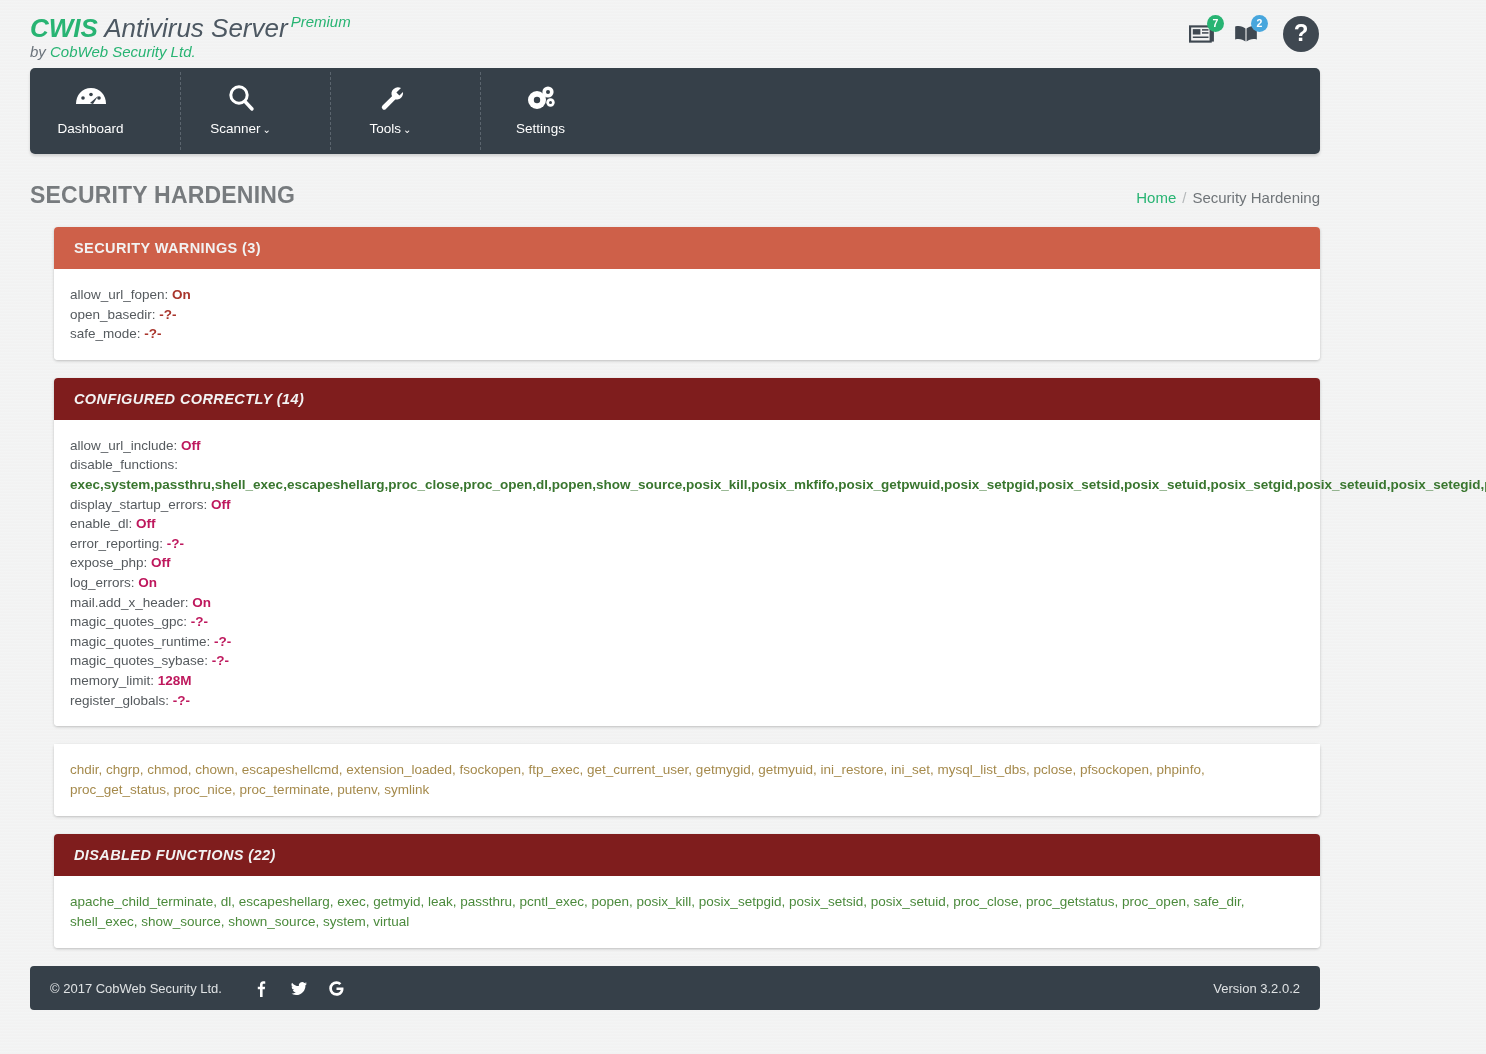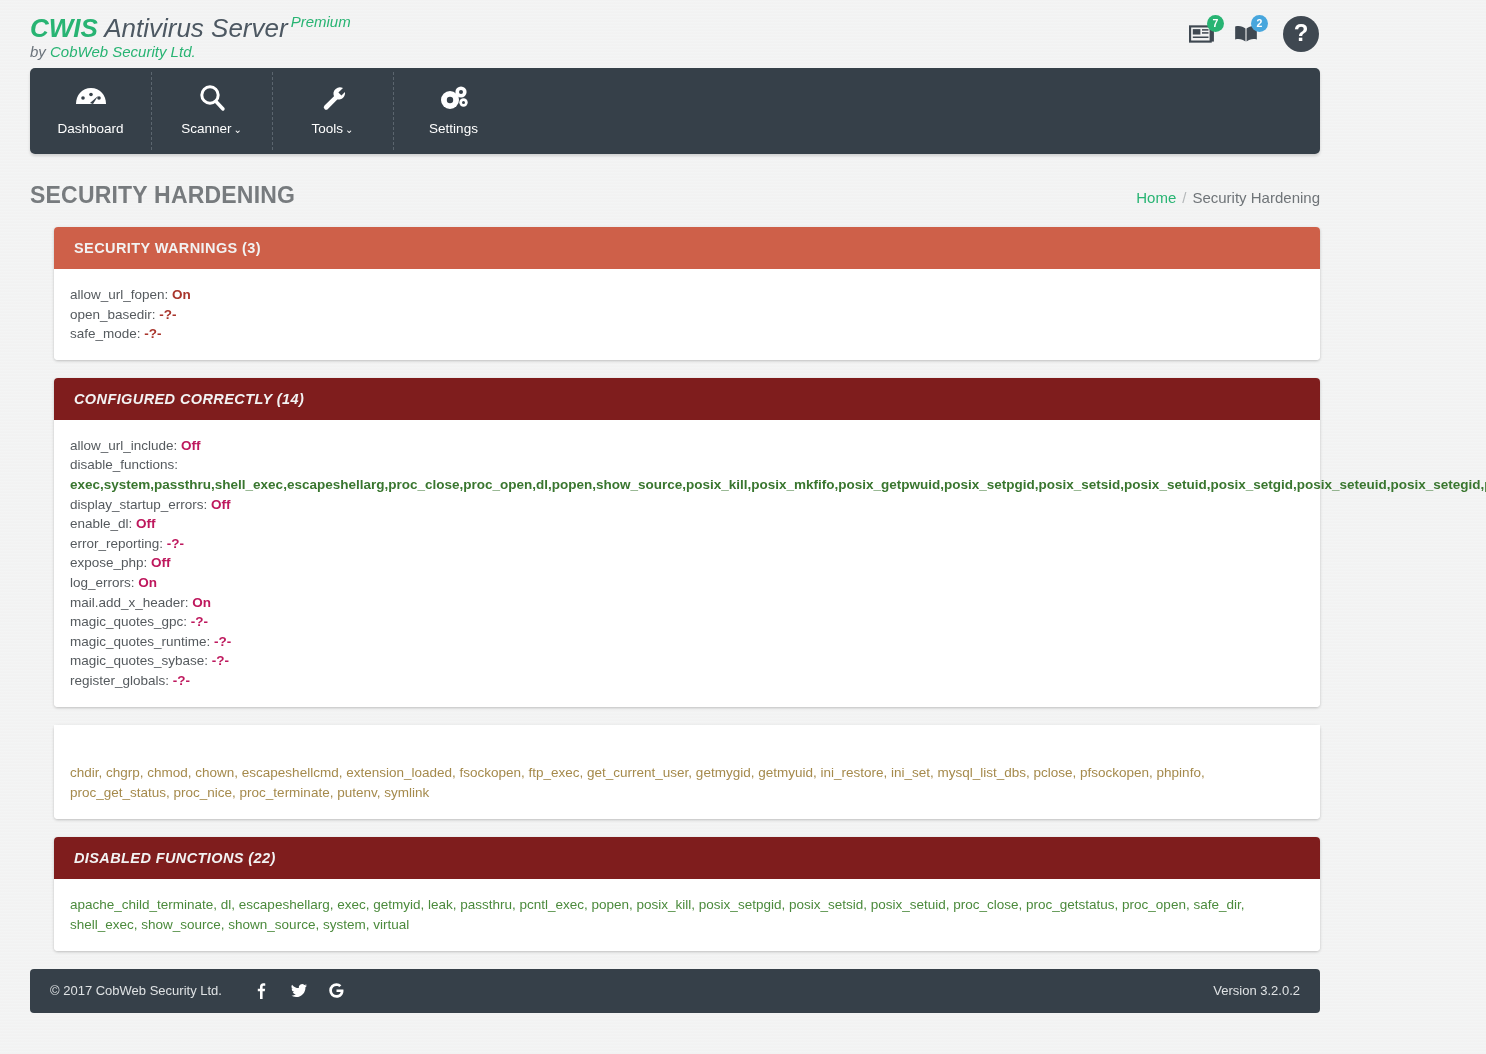--- a/index.html
+++ b/index.html
@@ -88,20 +88,21 @@
 
   
   .navbar {
     margin: 0 30px 0 30px;
     width: 1290px;
     background: #364049;
     border-radius: 5px;
     display: flex;
     height: 86px;
     box-shadow: 0 2px 3px rgba(0,0,0,0.15);
+    gap: 29px;
   }
   .nav-item {
     width: 121px;
     padding-top: 13px;
     text-align: center;
     color: #fff;
     position: relative;
   }
   .nav-item + .nav-item::before {
     content: "";
@@ -166,21 +167,21 @@
     font-size: 13.5px;
     line-height: 19.6px;
     color: #555a5e;
     background: #fff;
     border-radius: 0 0 4px 4px;
   }
   .panel-body.nowrap { overflow: visible; white-space: nowrap; }
   .cfg-line { white-space: nowrap; }
   .val-red   { color: #a9352c; font-weight: bold; }
   .val-green { color: #be185d; font-weight: bold; }
-  .fn-list-gold  { color: #a58a4c; line-height: 20px; margin-top: 22px; }
+  .fn-list-gold  { color: #a58a4c; line-height: 20px; }
   .fn-list-green { color: #4b8a3c; line-height: 20px; }
   .overflow-line {
     color: #39762f;
     font-weight: bold;
     white-space: nowrap;
     position: relative;
     z-index: 5;
   }
 
   
@@ -319,20 +320,21 @@
       <div class="overflow-line">exec,system,passthru,shell_exec,escapeshellarg,proc_close,proc_open,dl,popen,show_source,posix_kill,posix_mkfifo,posix_getpwuid,posix_setpgid,posix_setsid,posix_setuid,posix_setgid,posix_seteuid,posix_setegid,posix_uname</div>
       <div class="cfg-line"><span>display_startup_errors:</span> <span class="val-green">Off</span></div>
       <div class="cfg-line"><span>enable_dl:</span> <span class="val-green">Off</span></div>
       <div class="cfg-line"><span>error_reporting:</span> <span class="val-green">-?-</span></div>
       <div class="cfg-line"><span>expose_php:</span> <span class="val-green">Off</span></div>
       <div class="cfg-line"><span>log_errors:</span> <span class="val-green">On</span></div>
       <div class="cfg-line"><span>mail.add_x_header:</span> <span class="val-green">On</span></div>
       <div class="cfg-line"><span>magic_quotes_gpc:</span> <span class="val-green">-?-</span></div>
       <div class="cfg-line"><span>magic_quotes_runtime:</span> <span class="val-green">-?-</span></div>
       <div class="cfg-line"><span>magic_quotes_sybase:</span> <span class="val-green">-?-</span></div>
+      <div class="cfg-line"><span>memory_limit:</span> <span class="val-green">128M</span></div>
       <div class="cfg-line"><span>register_globals:</span> <span class="val-green">-?-</span></div>
     </div>
   </div>
 
   <div class="panel">
     <div class="panel-body">
       <div class="fn-list-gold">chdir, chgrp, chmod, chown, escapeshellcmd, extension_loaded, fsockopen, ftp_exec, get_current_user, getmygid, getmyuid, ini_restore, ini_set, mysql_list_dbs, pclose, pfsockopen, phpinfo, proc_get_status, proc_nice, proc_terminate, putenv, symlink</div>
     </div>
   </div>
 

